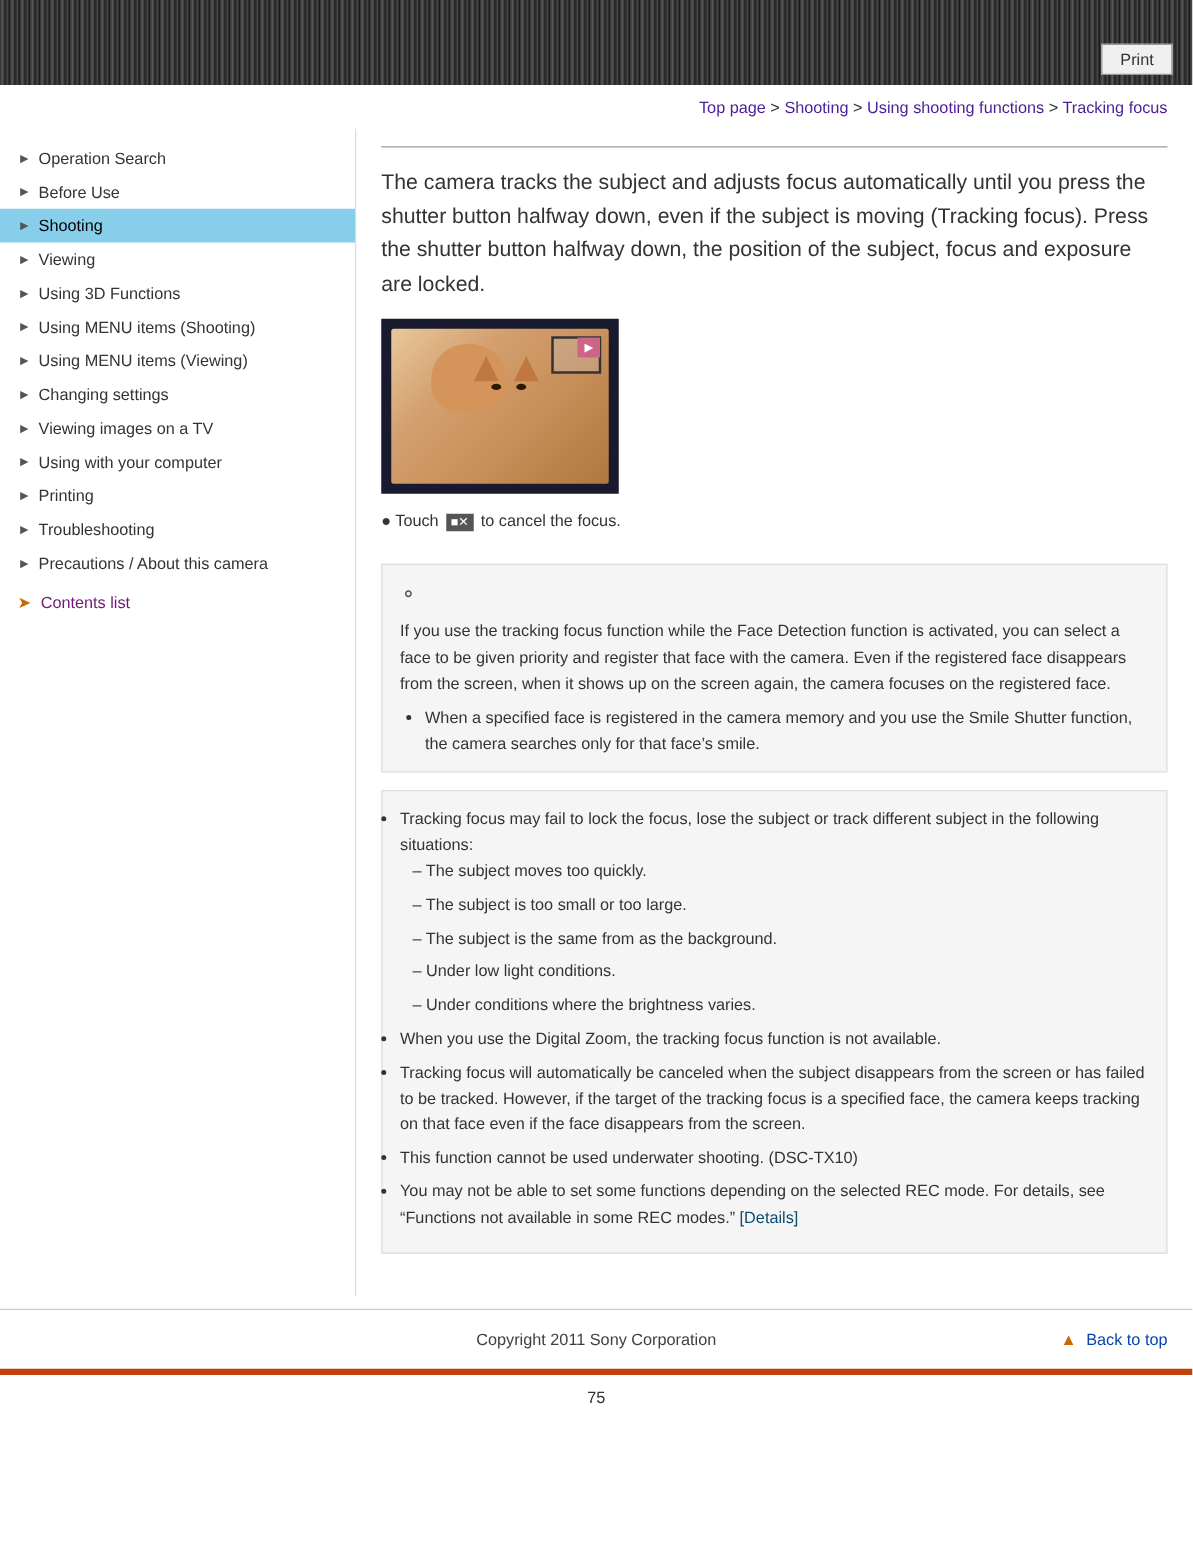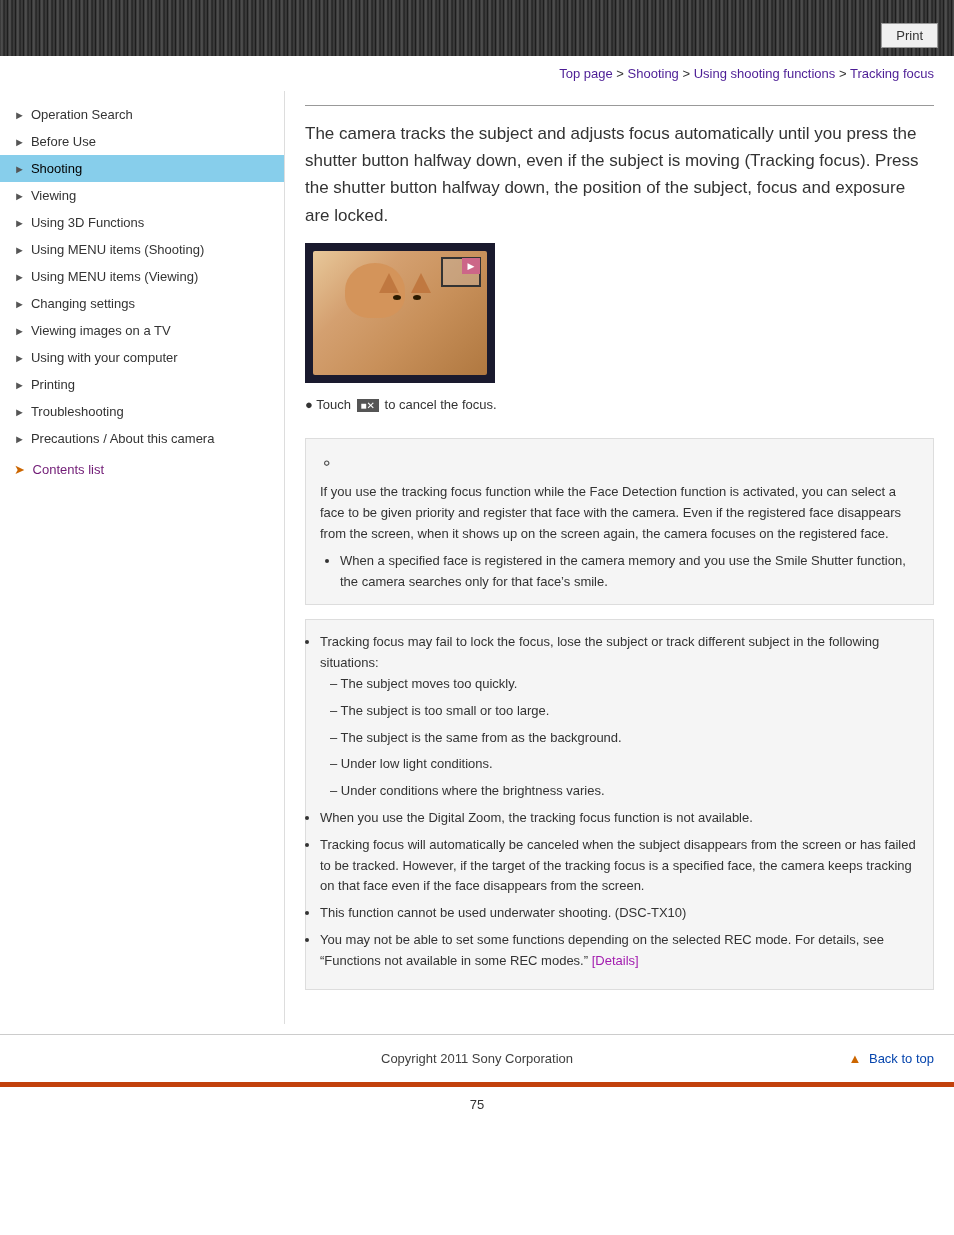--- a/index.html
+++ b/index.html
@@ -1,21 +1,21 @@
 <!DOCTYPE html>
 <html><head>
   <meta charset="utf-8">
   <style>
     * { margin: 0; padding: 0; box-sizing: border-box; }
     body { font-family: Arial, sans-serif; font-size: 13px; color: #333; background: #fff; width: 954px; }
 
     
     .header-bar {
       background: repeating-linear-gradient(90deg, #333 0px, #555 2px, #222 4px, #444 6px, #111 8px);
-      height: 56px;
+      height: 68px;
       position: relative;
     }
     .print-btn {
       position: absolute;
       right: 16px;
       bottom: 8px;
       background: #f0f0f0;
       border: 1px solid #999;
       padding: 4px 14px;
       font-size: 13px;
@@ -208,21 +208,21 @@
       margin-bottom: 6px;
     }
     .warning-box ul ul {
       list-style: none;
       margin-left: 10px;
     }
     .warning-box ul ul li::before {
       content: "– ";
     }
     .details-link {
-      color: #a21caf;
+      color: #0c4a6e;
       text-decoration: none;
     }
 
     
     .page-footer {
       border-top: 1px solid #ccc;
       padding: 16px 20px;
       display: flex;
       justify-content: space-between;
       align-items: center;

